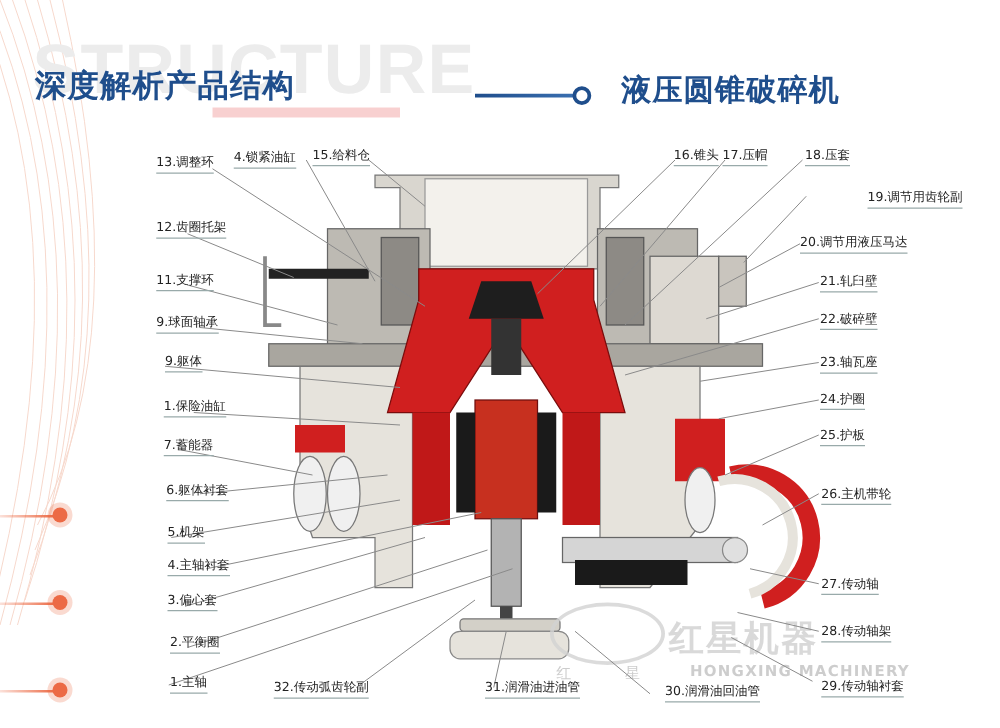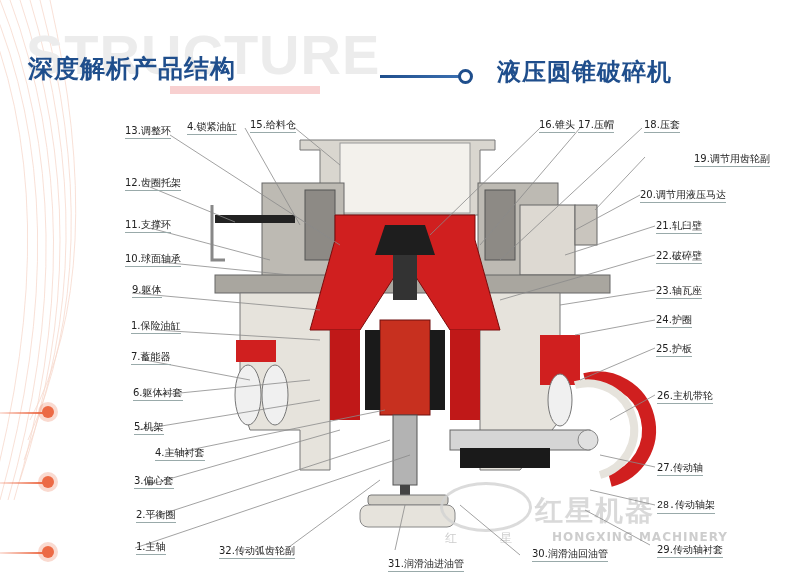--- a/index.html
+++ b/index.html
@@ -148,41 +148,41 @@
     <path d="M655 467 L600 455"></path>
     <path d="M655 505 L590 490"></path>
   </g>
 </svg>
 
 <div class="label" style="left:125px;top:124px;">13.调整环</div>
 <div class="label" style="left:187px;top:120px;">4.锁紧油缸</div>
 <div class="label" style="left:250px;top:118px;">15.给料仓</div>
 <div class="label" style="left:125px;top:176px;">12.齿圈托架</div>
 <div class="label" style="left:125px;top:218px;">11.支撑环</div>
-<div class="label" style="left:125px;top:252px;">10.球面轴承</div>
+<div class="label" style="left:125px;top:252px;">9.球面轴承</div>
 <div class="label" style="left:132px;top:283px;">9.躯体</div>
 <div class="label" style="left:131px;top:319px;">1.保险油缸</div>
 <div class="label" style="left:131px;top:350px;">7.蓄能器</div>
 <div class="label" style="left:133px;top:386px;">6.躯体衬套</div>
 <div class="label" style="left:134px;top:420px;text-align:center;">5.机架</div>
-<div class="label" style="left:134px;top:446px;margin-left:21px;">4.主轴衬套</div>
+<div class="label" style="left:134px;top:446px;">4.主轴衬套</div>
 <div class="label" style="left:134px;top:474px;">3.偏心套</div>
 <div class="label" style="left:136px;top:508px;">2.平衡圈</div>
 <div class="label" style="left:136px;top:540px;">1.主轴</div>
 
 <div class="label" style="left:219px;top:544px;">32.传动弧齿轮副</div>
-<div class="label" style="left:388px;top:557px;">31.润滑油进油管</div>
+<div class="label" style="left:388px;top:544px;">31.润滑油进油管</div>
 <div class="label" style="left:532px;top:547px;">30.润滑油回油管</div>
 <div class="label" style="left:657px;top:543px;">29.传动轴衬套</div>
 
 <div class="label" style="left:539px;top:118px;">16.锥头</div>
 <div class="label" style="left:578px;top:118px;">17.压帽</div>
 <div class="label" style="left:644px;top:118px;">18.压套</div>
 <div class="label" style="left:646px;top:152px;margin-left:48px;">19.调节用齿轮副</div>
 <div class="label" style="left:640px;top:188px;">20.调节用液压马达</div>
 <div class="label" style="left:656px;top:219px;">21.轧臼壁</div>
 <div class="label" style="left:656px;top:249px;">22.破碎壁</div>
 <div class="label" style="left:656px;top:284px;">23.轴瓦座</div>
 <div class="label" style="left:656px;top:313px;text-align:right;">24.护圈</div>
 <div class="label" style="left:656px;top:342px;">25.护板</div>
 <div class="label" style="left:657px;top:389px;">26.主机带轮</div>
 <div class="label" style="left:657px;top:461px;">27.传动轴</div>
-<div class="label" style="left:657px;top:499px;font-family:Liberation Mono, monospace;">28.传动轴架</div>
+<div class="label" style="left:657px;top:499px;">28.传动轴架</div>
 
 </body></html>

